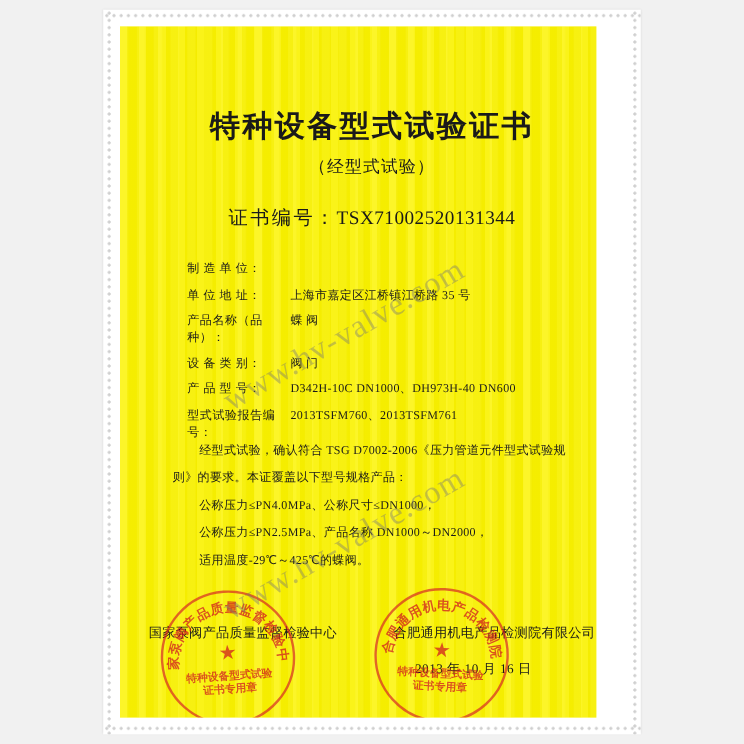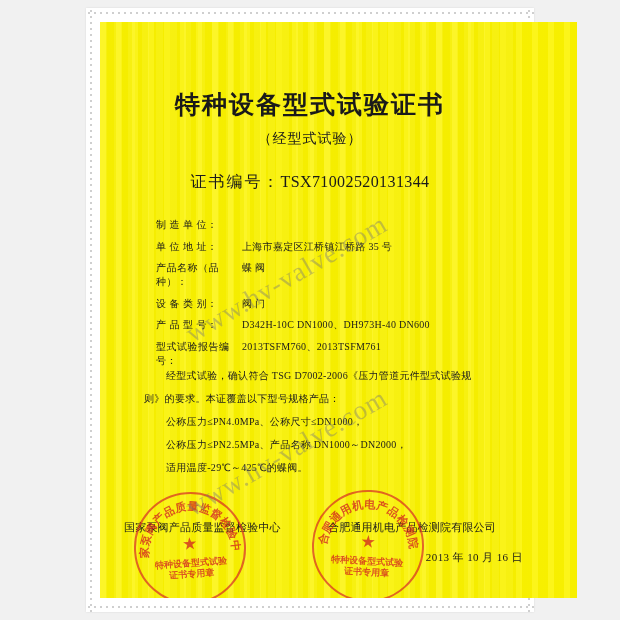--- a/index.html
+++ b/index.html
@@ -37,21 +37,21 @@
   .perf-top { left: 0; top: 2px; width: 448px; height: 6px; }
   .perf-bottom { left: 0; bottom: 2px; width: 448px; height: 6px; }
   .perf-left { left: 2px; top: 0; width: 6px; height: 604px; }
   .perf-right { right: 2px; top: 0; width: 6px; height: 604px; }
 
   
   .cert {
     position: absolute;
     left: 14px;
     top: 14px;
-    width: 477px;
+    width: 397px;
     height: 576px;
     background: #fcf400;
     background-image: repeating-linear-gradient(
       90deg,
       rgba(255,255,255,0.10) 0px,
       rgba(255,255,255,0.10) 6px,
       rgba(0,0,0,0.018) 6px,
       rgba(0,0,0,0.018) 16px);
     overflow: hidden;
   }

